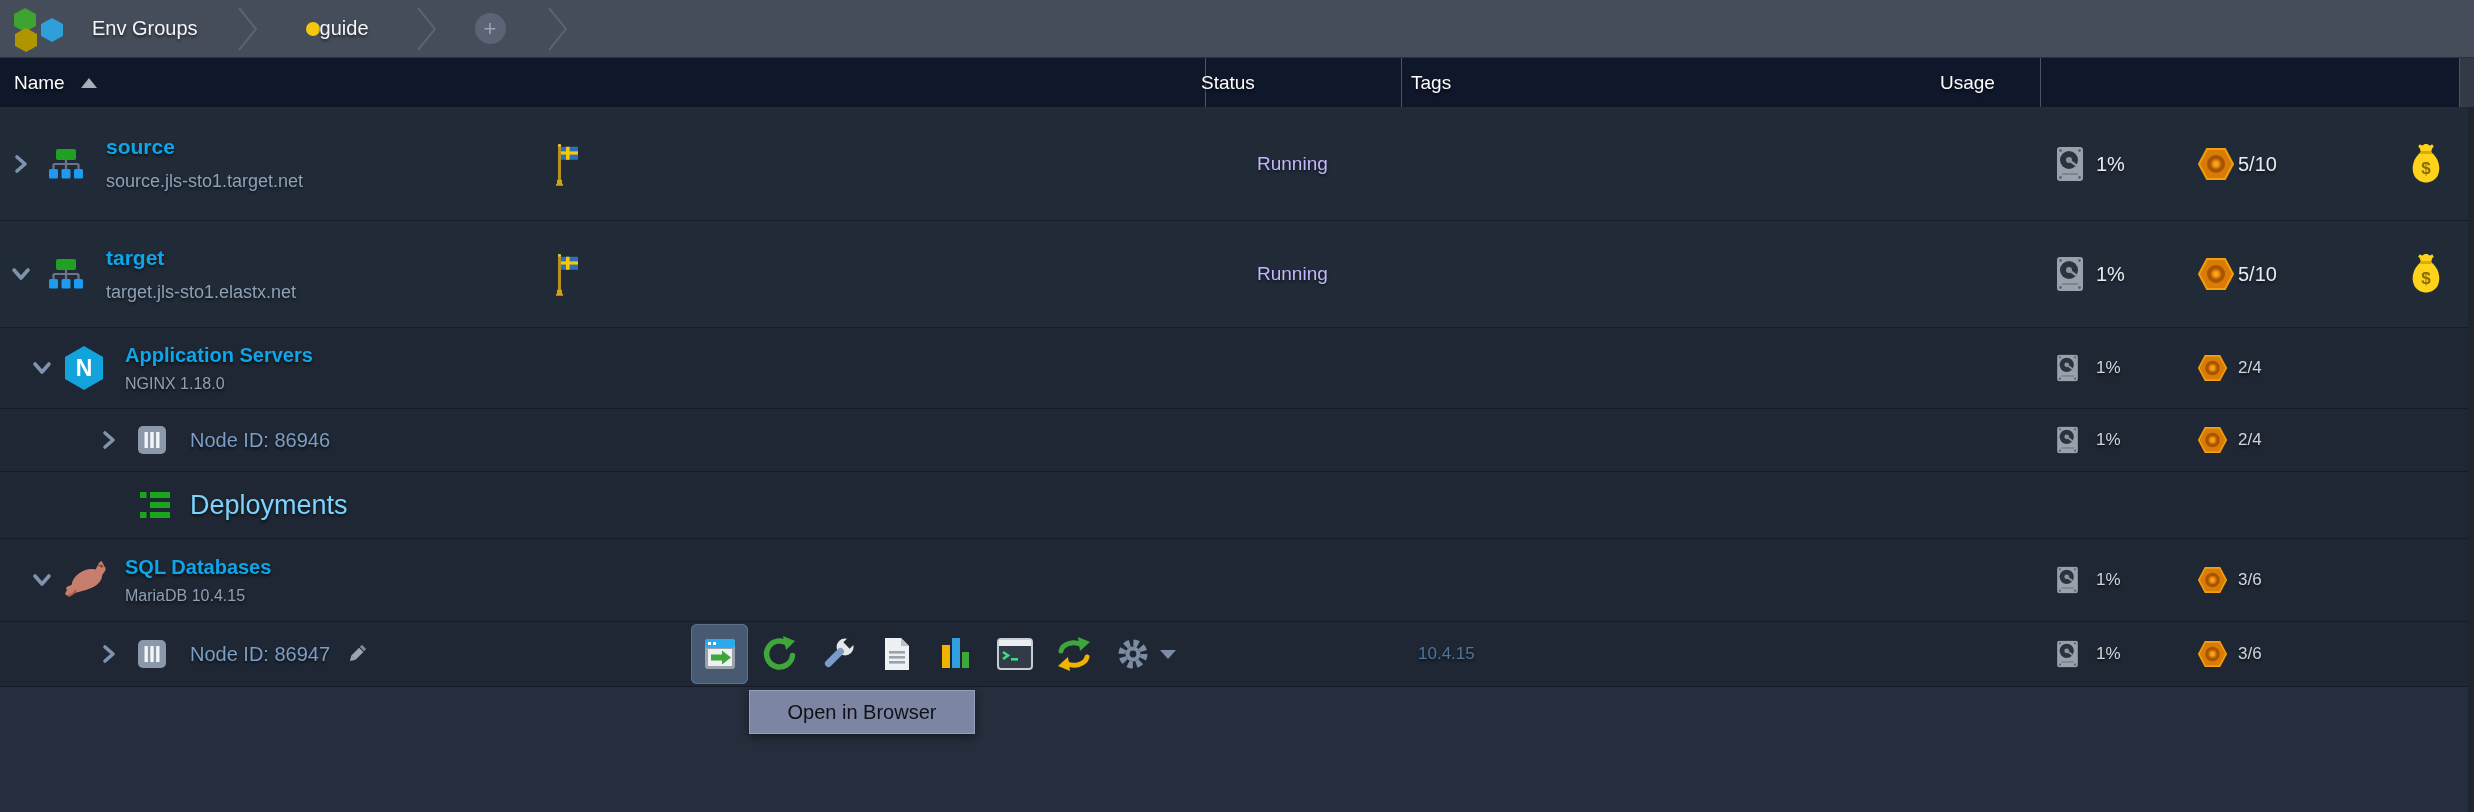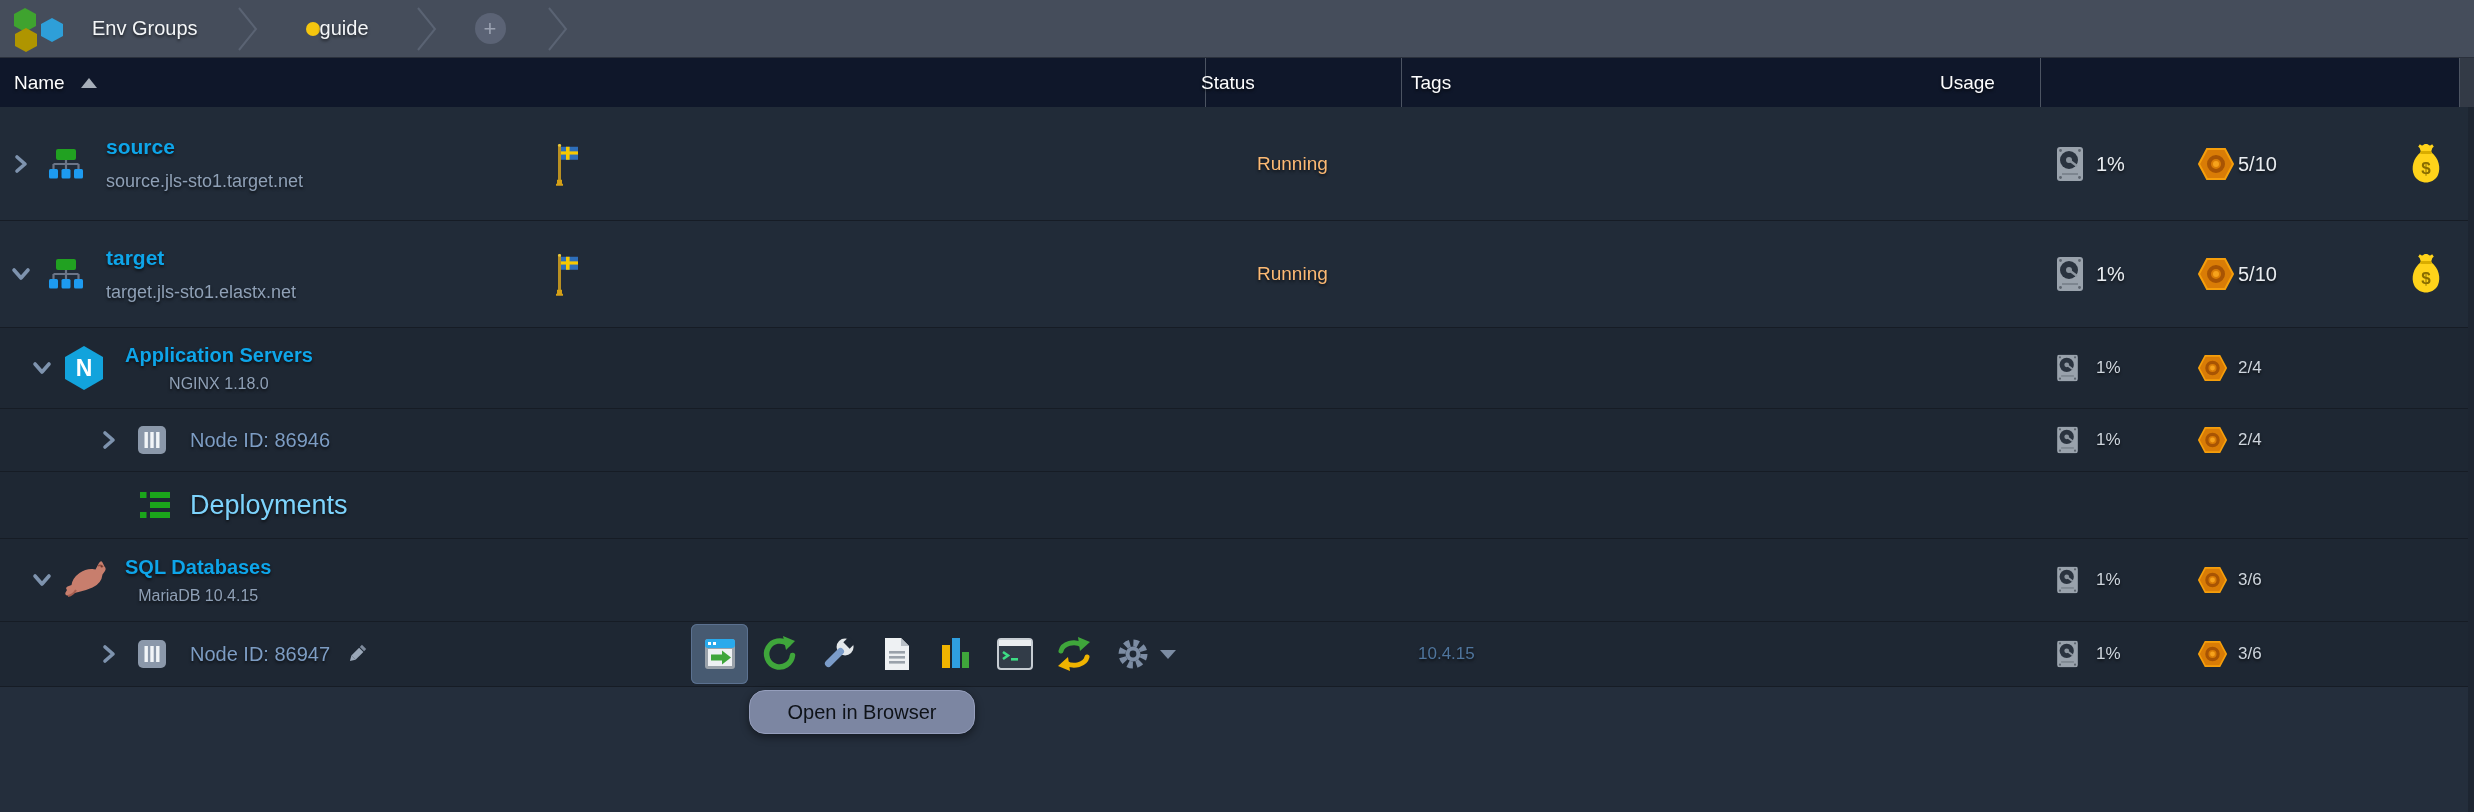--- a/index.html
+++ b/index.html
@@ -35,37 +35,37 @@
   .h-usage  { left:1940px; }
   .sort-asc { width:0; height:0; margin-left:16px;
               border-left:8px solid transparent; border-right:8px solid transparent;
               border-bottom:10px solid #a6aeb9; }
   .vdiv { position:absolute; top:0; bottom:0; width:1px; background:#4c5462; }
   .gutter { position:absolute; top:0; bottom:0; right:0; left:2459px; background:#333a46; }
 
   
   .row { position:relative; border-bottom:1px solid #161c25; }
   .row.env    { background:#212b38; }
-  .row.nested { background:#1e2733;text-align:center; }
+  .row.nested { background:#1e2733; }
   .namecell { position:absolute; left:0; top:0; bottom:0; right:1205px;
               display:flex; align-items:center; }
   .abs { position:absolute; }
   .chev { display:flex; align-items:center; }
   .titleblock .title { font-weight:bold; color:#0ea5e9; }
   .titleblock .sub   { color:#8fa0b6; }
   .env .titleblock .title { font-size:21px; }
   .env .titleblock .sub   { font-size:18px; margin-top:12px; }
   .grp .titleblock .title { font-size:20px; }
   .grp .titleblock .sub   { font-size:16px; margin-top:8px; }
   .nodetext { font-size:20px; color:#7d9dc4; }
   .deploytext { font-size:27px; color:#7dd3fc; }
 
   .cell-status { position:absolute; left:1205px; width:196px; top:0; bottom:0;
                  display:flex; align-items:center; padding-left:52px;
-                 font-size:19px; color:#fdba74; }
+                 font-size:19px; color:#c4b5fd; }
   .cell-tags { position:absolute; left:1401px; width:639px; top:0; bottom:0;
                display:flex; align-items:center; padding-left:17px;
                font-size:17px; color:#4f759d; }
   .cell-usage { position:absolute; left:2040px; width:434px; top:0; bottom:0; }
   .u { position:absolute; top:50%; transform:translateY(-50%); display:flex; align-items:center; }
   .u-disk { left:17px; }  .u-pct { left:56px; }  .u-hex { left:158px; }
   .u-val { left:198px; }  .u-bag { left:371px; }
   .env .u-pct, .env .u-val { font-size:20px; color:#e9edf1; }
   .nested .u-pct, .nested .u-val { font-size:17px; color:#ced5dd; }
 
@@ -78,21 +78,21 @@
              margin-right:2px; border-radius:6px; cursor:pointer; }
   .tb-item.active { background:#475a71; box-shadow:inset 0 0 0 1px #5b7190; }
   .tb-gear { width:82px; justify-content:flex-start; padding-left:9px; }
   .caret-down { width:0; height:0; margin-left:7px;
                 border-left:8px solid transparent; border-right:8px solid transparent;
                 border-top:9px solid #7c8ca3; }
 
   
   .tooltip {
     position:absolute; left:749px; top:690px; width:226px; height:44px;
-    background:#7c86a2; border:1px solid #959ebc; border-radius:16px;
+    background:#7c86a2; border:1px solid #959ebc; border-radius:0;
     display:flex; align-items:center; justify-content:center;
     font-size:20px; color:#0e1218; z-index:10;
     box-shadow:0 3px 8px rgba(0,0,0,.45);
   }
 
   .bottom-fill { height:125px; background:#242e3c; border-right:6px solid #1d2531; }
   .right-edge { position:absolute; top:107px; bottom:0; right:0; width:6px; background:#1d2531; }
 </style>
 </head>
 <body>

